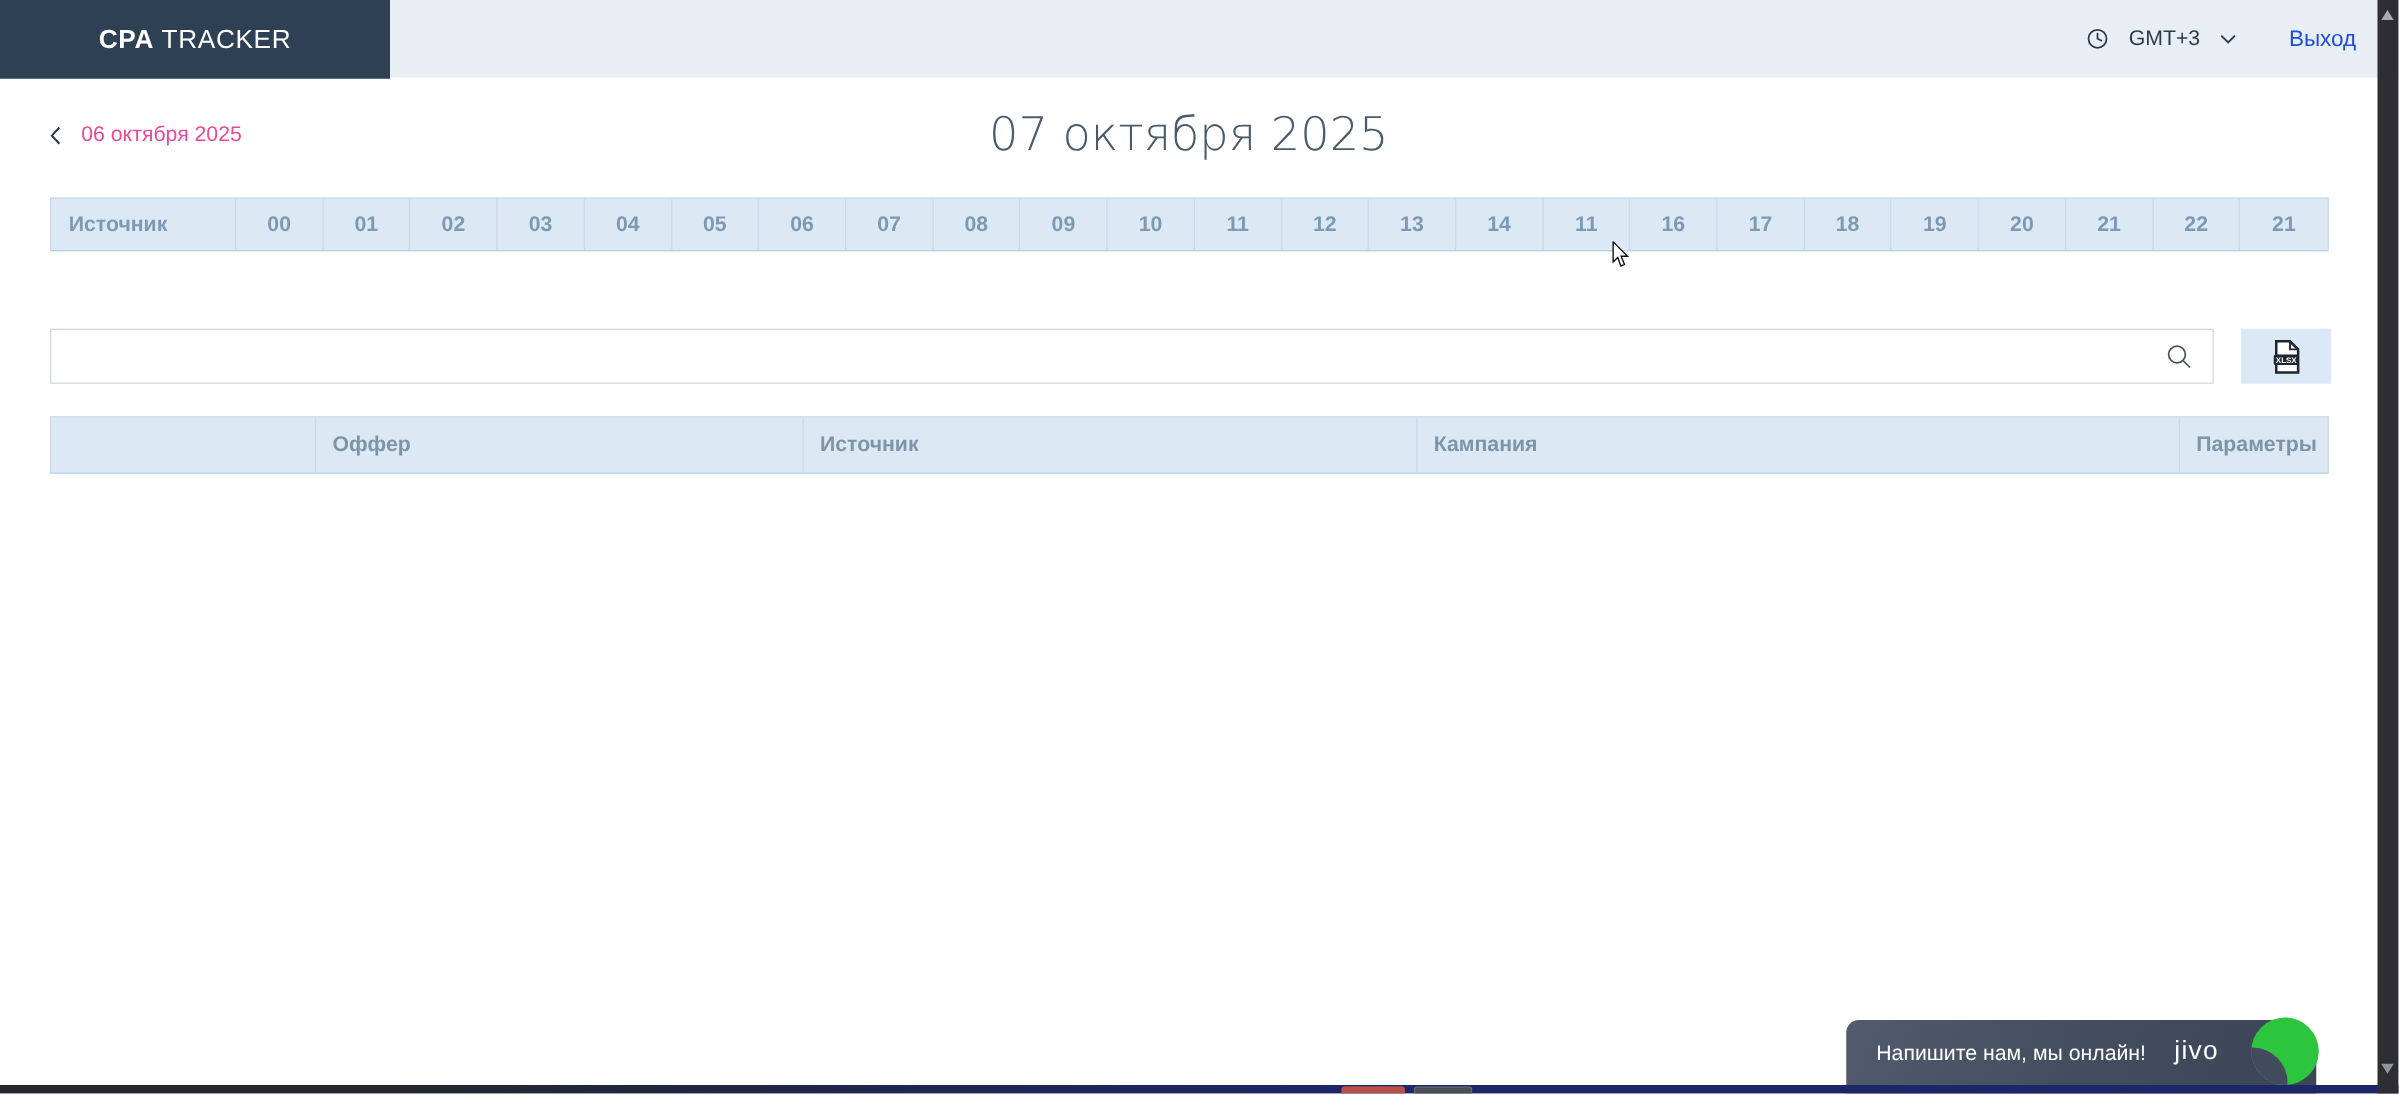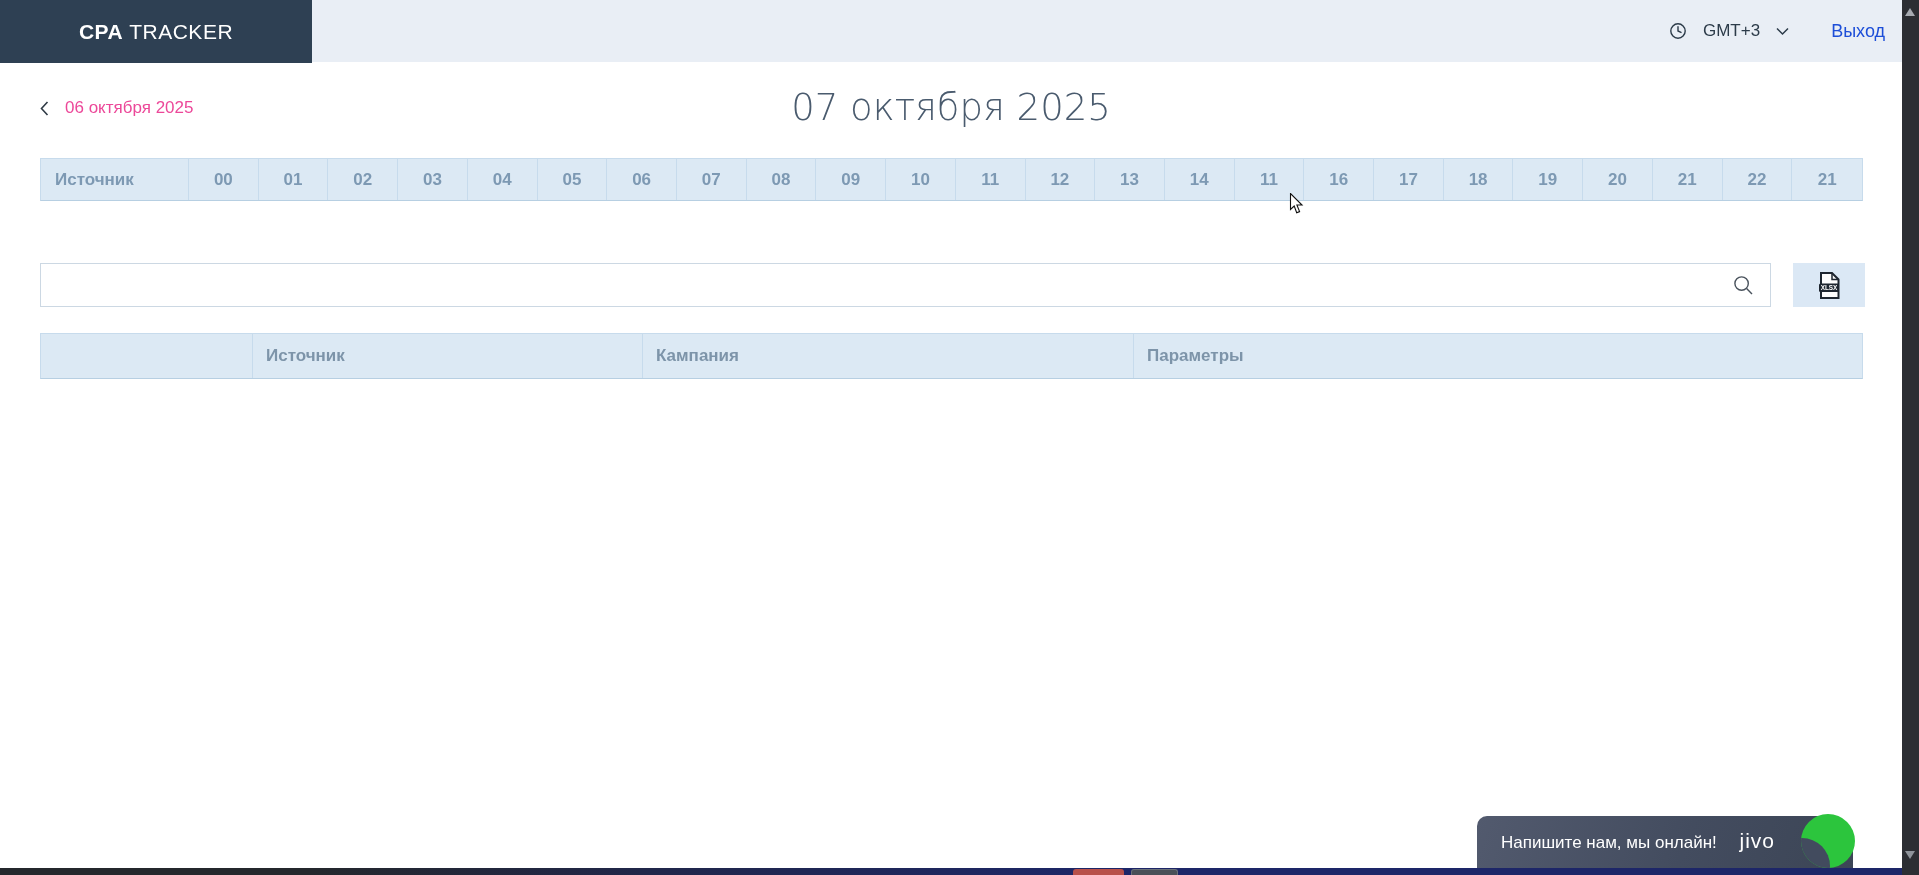--- a/index.html
+++ b/index.html
@@ -142,20 +142,21 @@
     <svg width="26" height="29" viewBox="0 0 26 29">
       <path d="M5 2 H16 L22.5 8.5 V27 H5 Z" fill="#fdfdfd" stroke="#1e2630" stroke-width="2"></path>
       <path d="M16 2 L16 8.5 H22.5" fill="none" stroke="#1e2630" stroke-width="1.5"></path>
       <rect x="3" y="12.5" width="20" height="8.5" rx="1.5" fill="#1e2630"></rect>
       <text x="13" y="19" font-size="6.4" font-weight="bold" fill="#ffffff" text-anchor="middle" font-family="Liberation Sans, sans-serif">XLSX</text>
     </svg>
   </button>
 
   <div class="results-header">
       <div class="col"></div>
+      <div class="col">Оффер</div>
       <div class="col">Источник</div>
       <div class="col">Кампания</div>
       <div class="col">Параметры</div>
     </div>
 
   <div class="chat-widget">
     <span class="chat-text">Напишите нам, мы онлайн!</span>
     <span class="chat-brand">jivo</span>
     <span class="chat-leaf"></span>
   </div>

